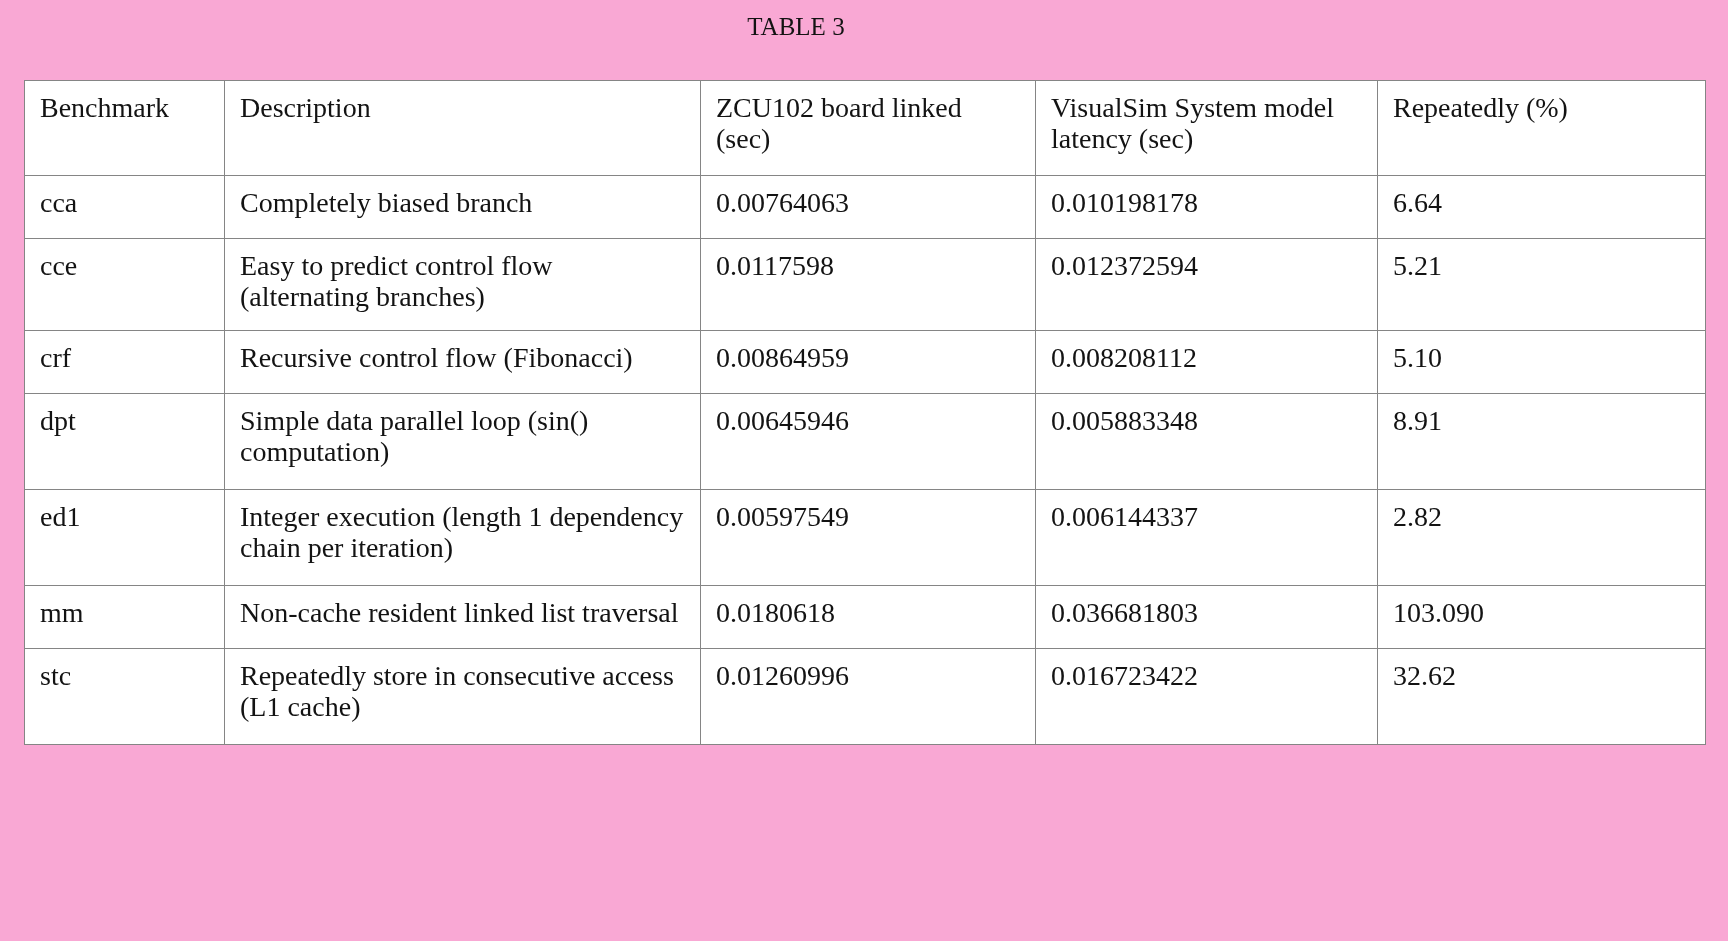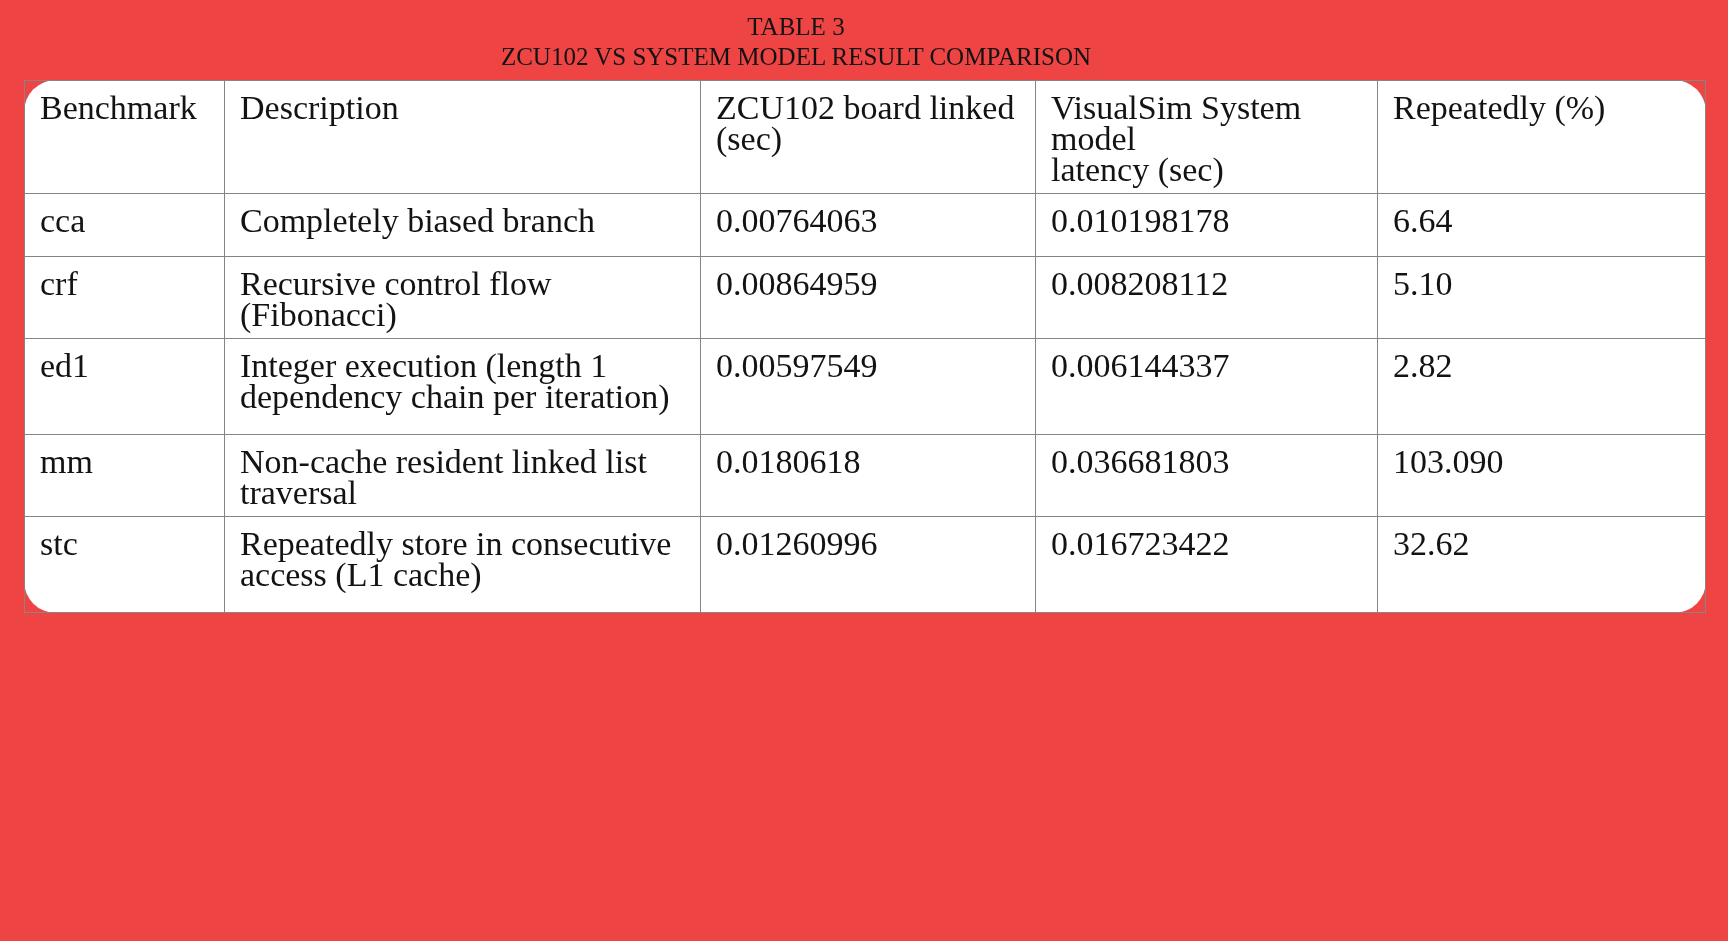--- a/index.html
+++ b/index.html
@@ -9,42 +9,41 @@
     width: 1728px;
     height: 941px;
     overflow: hidden;
     font-family: "Liberation Serif", "DejaVu Serif", serif;
     color: #131313;
   }
   .page {
     position: relative;
     width: 1728px;
     height: 941px;
-    background: #ef4444;
+    background: #f9a8d4;
   }
   .caption {
     position: absolute;
     top: 12px;
     left: 0;
     width: 1592px;
     text-align: center;
     font-size: 25px;
     line-height: 30px;
     color: #131313;
   }
   table.results {
     position: absolute;
     left: 24px;
     top: 80px;
     width: 1681px;
     border-collapse: collapse;
     table-layout: fixed;
-    font-size: 34px;
+    font-size: 28px;
     background: #ffffff;
-    border-radius: 32px;
   }
   table.results th,
   table.results td {
     border: 1px solid #858585;
     vertical-align: top;
     text-align: left;
     padding: 11px 14px 8px 15px;
     font-weight: normal;
     line-height: 31px;
     overflow: hidden;
@@ -56,21 +55,20 @@
   tr.h-m  { height: 92px; }  
   tr.h-l  { height: 96px; }  
 </style>
 </head>
 <body>
 
 <div class="page">
 
   <div class="caption">
     <div>TABLE 3</div>
-    <div>ZCU102 VS SYSTEM MODEL RESULT COMPARISON</div>
   </div>
 
   <table class="results">
     <colgroup>
       <col style="width:200px">
       <col style="width:476px">
       <col style="width:335px">
       <col style="width:342px">
       <col style="width:328px">
     </colgroup>
@@ -96,26 +94,40 @@
       </tr>
     </thead>
     <tbody>
       <tr class="h-s">
         <td>cca</td>
         <td>Completely biased branch</td>
         <td>0.00764063</td>
         <td>0.010198178</td>
         <td>6.64</td>
       </tr>
+      <tr class="h-m">
+        <td>cce</td>
+        <td>Easy to predict control flow (alternating branches)</td>
+        <td>0.0117598</td>
+        <td>0.012372594</td>
+        <td>5.21</td>
+      </tr>
       <tr class="h-s">
         <td>crf</td>
         <td>Recursive control flow (Fibonacci)</td>
         <td>0.00864959</td>
         <td>0.008208112</td>
         <td>5.10</td>
+      </tr>
+      <tr class="h-l">
+        <td>dpt</td>
+        <td>Simple data parallel loop (sin() computation)</td>
+        <td>0.00645946</td>
+        <td>0.005883348</td>
+        <td>8.91</td>
       </tr>
       <tr class="h-l">
         <td>ed1</td>
         <td>Integer execution (length 1 dependency chain per iteration)</td>
         <td>0.00597549</td>
         <td>0.006144337</td>
         <td>2.82</td>
       </tr>
       <tr class="h-s">
         <td>mm</td>

